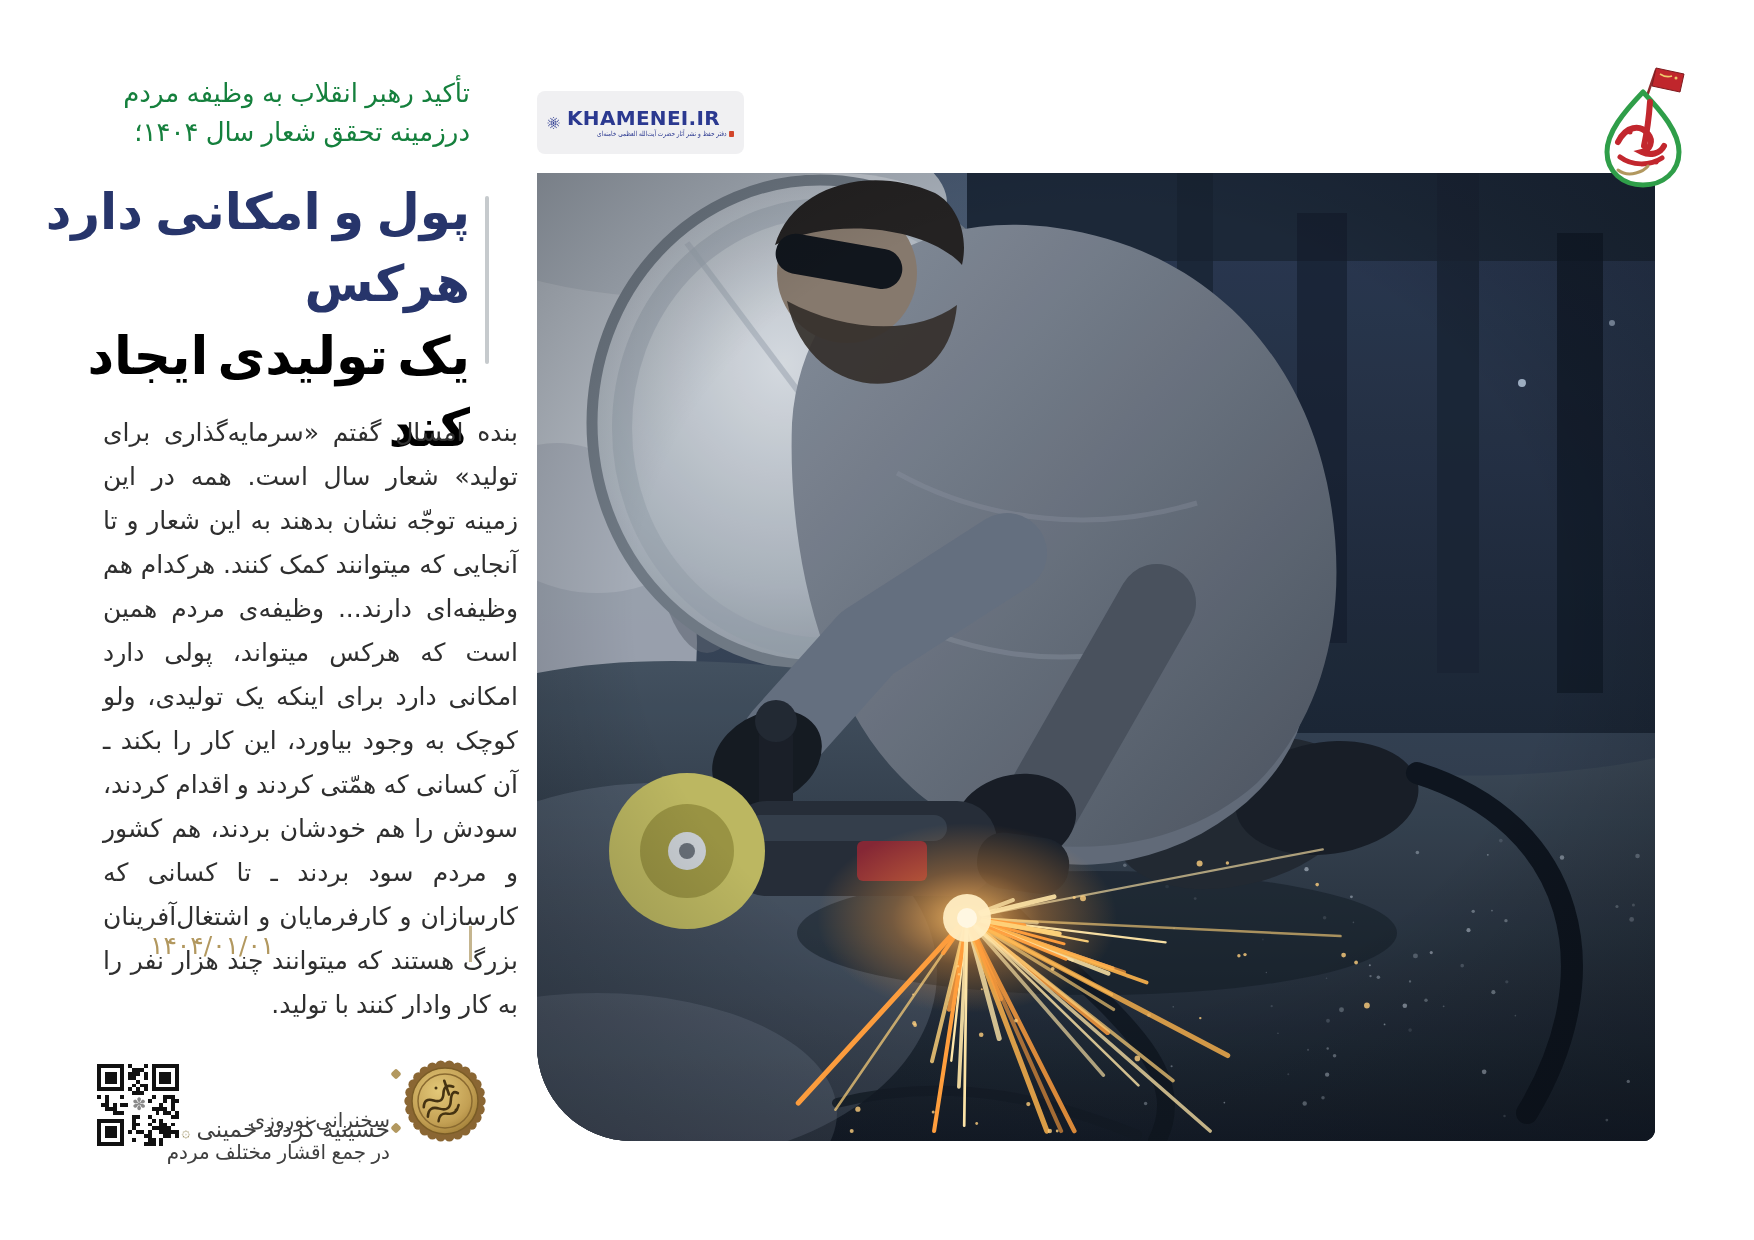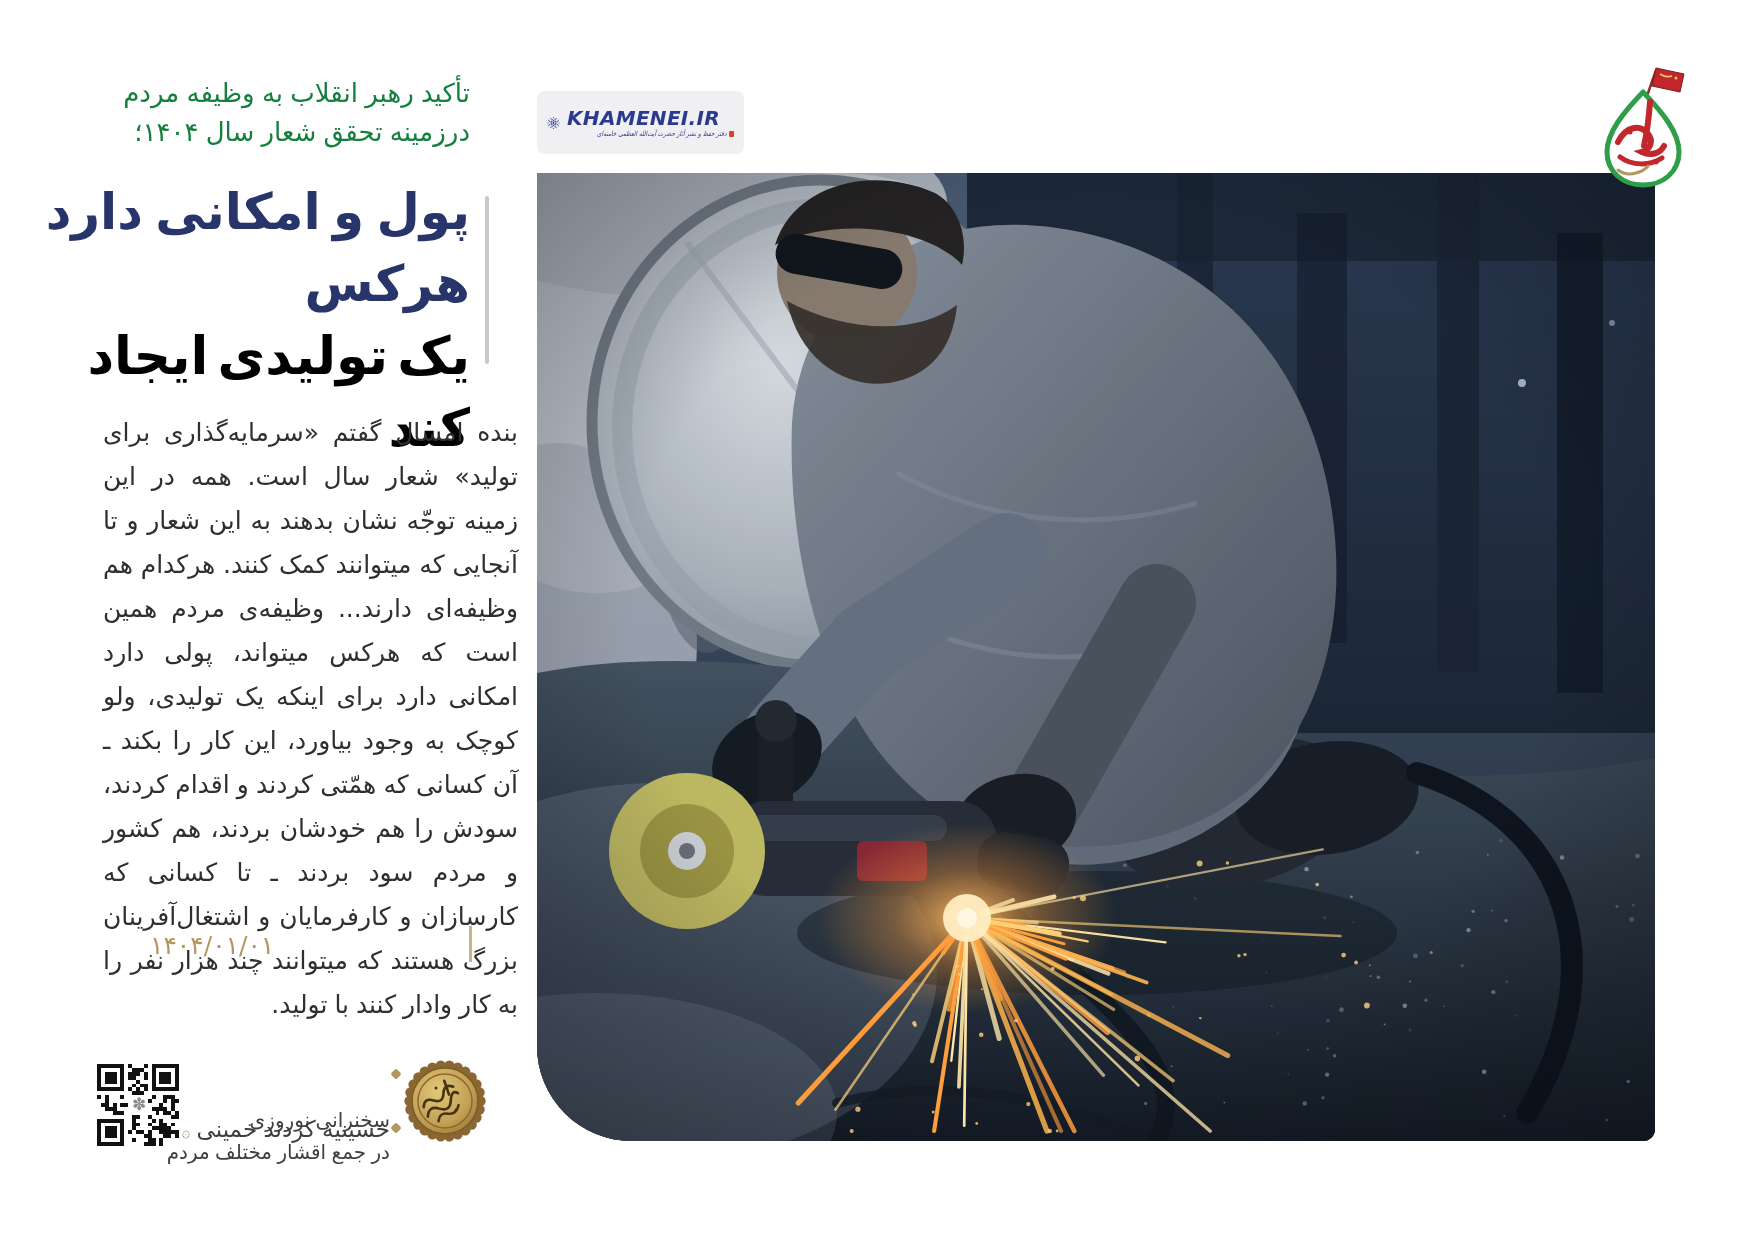--- a/index.html
+++ b/index.html
@@ -30,21 +30,21 @@
   .qr{position:absolute;left:97px;top:1064px;width:82px;height:82px;}
   .qr-flower{position:absolute;left:128px;top:1093px;width:22px;height:22px;color:#8a8a8a;font-size:17px;
              line-height:22px;text-align:center;}
   
   .photo{position:absolute;left:537px;top:173px;width:1118px;height:968px;overflow:hidden;
          border-radius:0 0 12px 95px;background:#27303e;}
   .photo svg{display:block;}
   
   .logo-box{position:absolute;left:537px;top:91px;width:207px;height:63px;background:#f0f0f2;border-radius:8px;
             display:flex;align-items:center;gap:7px;padding:0 10px;box-sizing:border-box;direction:ltr;}
-  .logo-text{display:flex;flex-direction:column;line-height:1;font-style:italic;}
+  .logo-text{display:flex;flex-direction:column;line-height:1;}
   .logo-wordmark{color:#2b3990;font-weight:bold;font-size:20px;letter-spacing:.3px;white-space:nowrap;}
   .logo-sub{color:#2b3990;font-size:7px;direction:rtl;margin-top:3px;white-space:nowrap;
             transform:scaleX(.82);transform-origin:right center;display:flex;align-items:center;gap:3px;}
   .logo-sub .chip{width:6px;height:6px;background:#d2452b;border-radius:1px;flex:none;}
   
   .emblem{position:absolute;left:1590px;top:62px;width:106px;height:134px;z-index:5;}
 </style>
 </head>
 <body>
 

